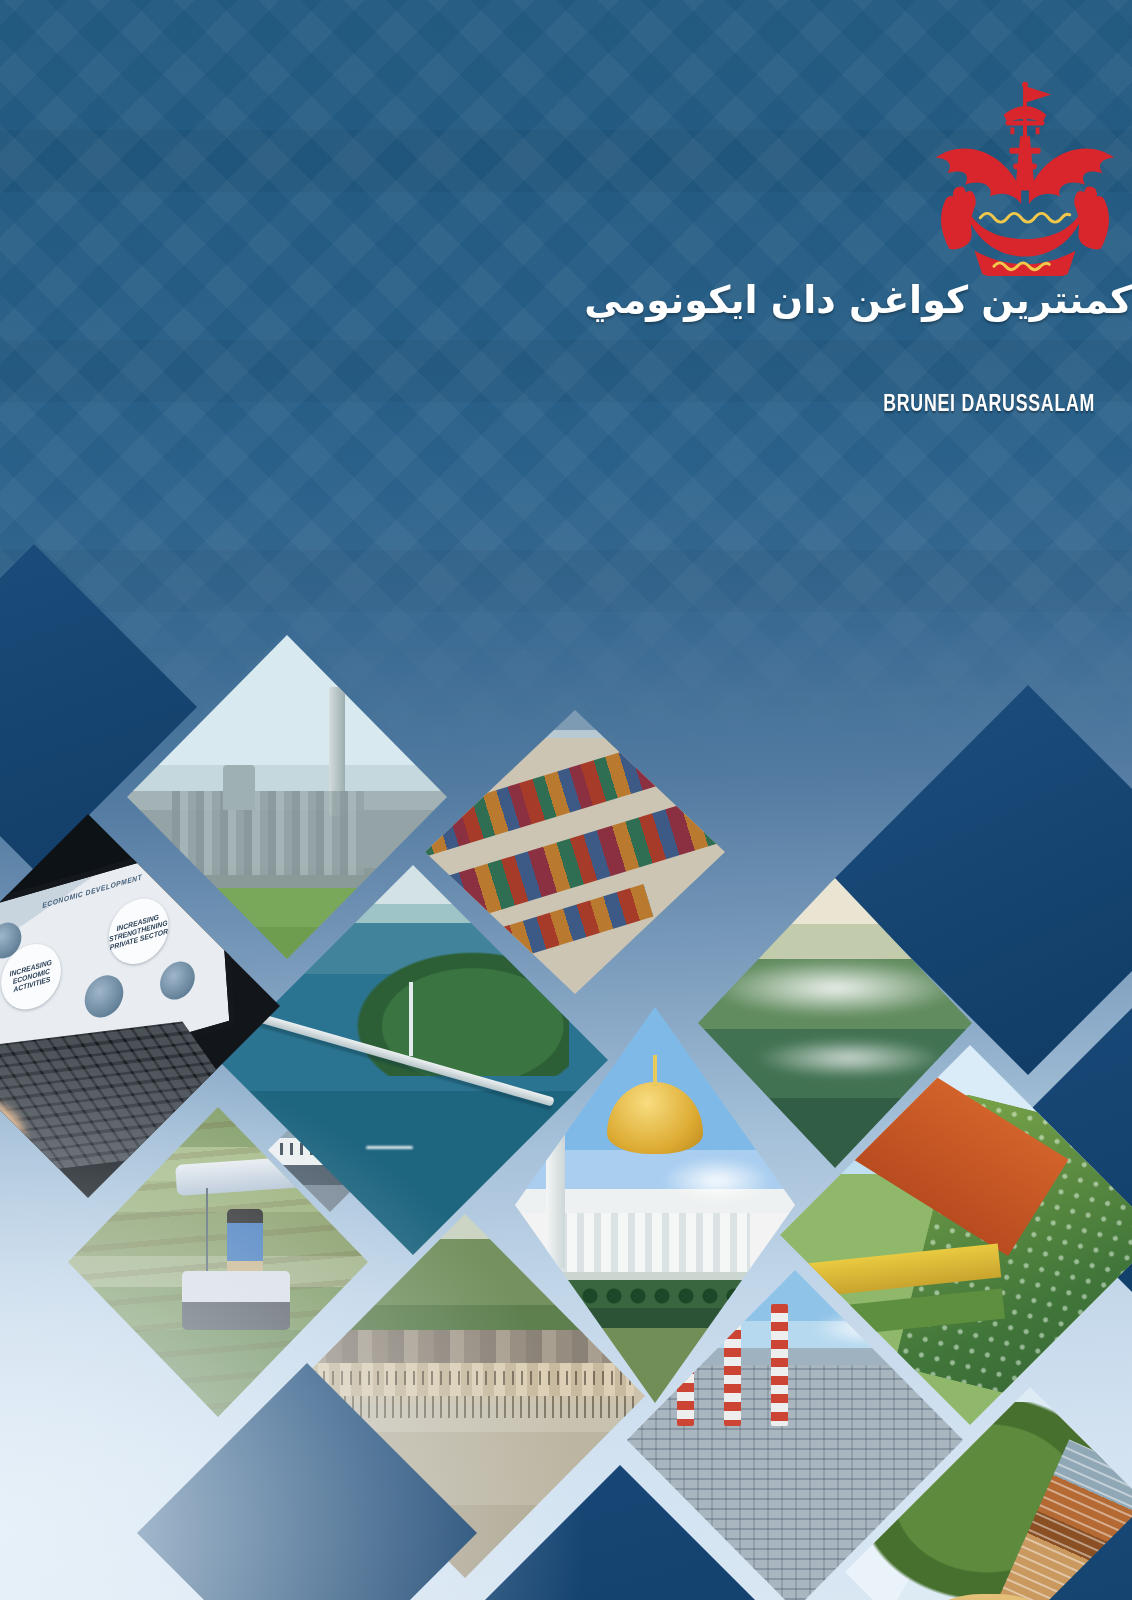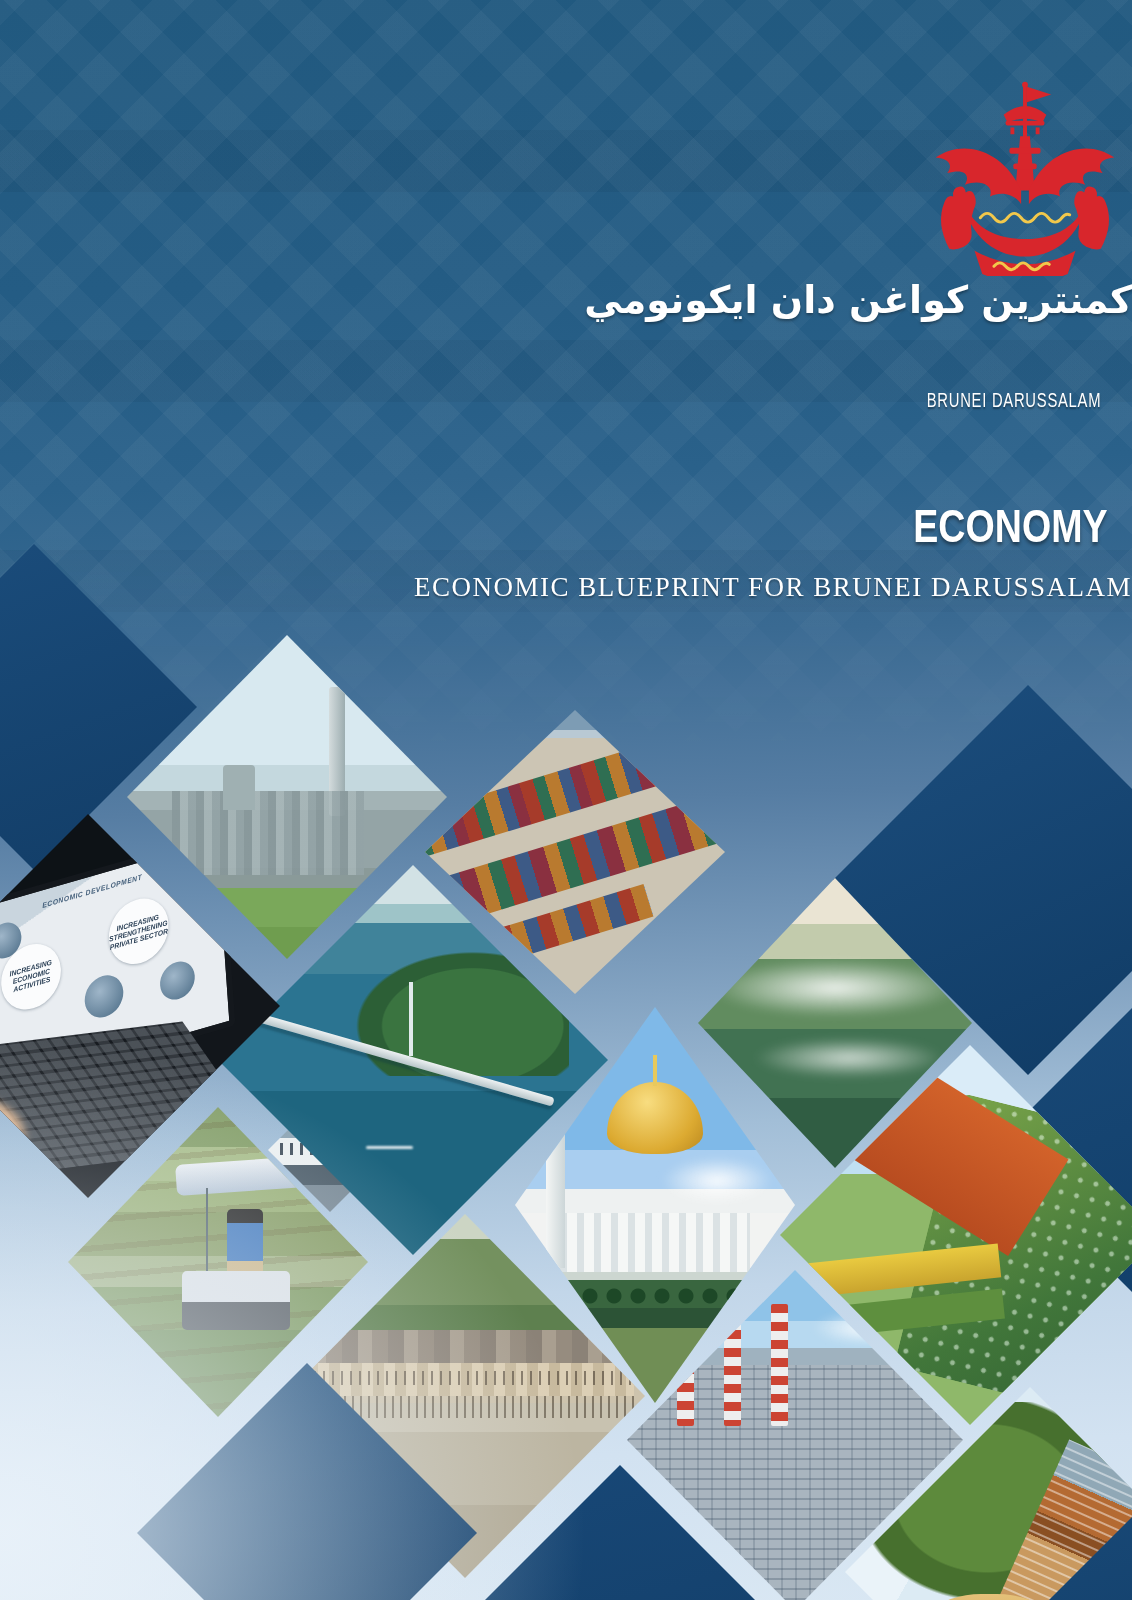--- a/index.html
+++ b/index.html
@@ -24,21 +24,21 @@
     background:radial-gradient(ellipse 900px 760px at 0% 92%, rgba(235,243,250,.85) 0%, rgba(235,243,250,0) 65%);
   }
 
   
   .hdr{position:absolute; left:0; width:100%; text-align:right; color:#fff;}
   .crest-wrap{top:76px; height:200px;}
   .jawi{top:278px; font-family:"DejaVu Sans",sans-serif; font-weight:bold; font-size:38px;
         text-shadow:0 2px 3px rgba(0,0,0,.35); letter-spacing:2px;}
   .cond{display:inline-block; transform:scaleX(.74); transform-origin:center; white-space:nowrap;}
   .ministry{top:340px; font-size:27px; font-weight:bold; letter-spacing:1px; text-shadow:0 2px 2px rgba(0,0,0,.4);}
-  .country{top:389px; font-size:20px; font-weight:normal; letter-spacing:1px; text-shadow:0 2px 2px rgba(0,0,0,.4);}
+  .country{top:389px; font-size:24px; font-weight:bold; letter-spacing:1px; text-shadow:0 2px 2px rgba(0,0,0,.4);}
   .title1{top:436px; font-size:47px; font-weight:bold; text-shadow:0 3px 4px rgba(0,0,0,.4);}
   .title1 .cond,.title2 .cond{transform:scaleX(.8);}
   .title2{top:498px; font-size:47px; font-weight:bold; text-shadow:0 3px 4px rgba(0,0,0,.4);}
   .subtitle{top:572px; font-family:"Liberation Serif",serif; font-size:27px; letter-spacing:1.5px;
         text-shadow:0 2px 2px rgba(0,0,0,.35);}
 
   
   .tile{position:absolute; clip-path:polygon(50% 0,100% 50%,50% 100%,0 50%); overflow:hidden;}
   .tile i{position:absolute; display:block;}
 
@@ -207,22 +207,20 @@
       </g>
       <g stroke="#f2c84b" stroke-width="3" fill="none" stroke-linecap="round">
         <path d="M64,146 q7,-9 14,0 q7,9 14,0 q7,-9 14,0 q7,9 14,0 q7,-9 14,0 q7,9 14,0 q4,-5 8,-3"></path>
         <path d="M78,196 q6,-7 12,0 q6,7 12,0 q6,-7 12,0 q6,7 12,0 q5,-5 9,-2"></path>
       </g>
     </svg>
   </div>
 
   <div class="hdr jawi" dir="rtl">كمنترين كواغن دان ايكونومي</div>
   <div class="hdr country"><span class="cond">BRUNEI DARUSSALAM</span></div>
-  <div class="hdr title2"><span class="cond">ECONOMY</span></div>
-  <div class="hdr subtitle">ECONOMIC BLUEPRINT FOR BRUNEI DARUSSALAM</div>
 
   <div class="tile t-ship">
       <i class="a"></i>
     </div>
   <div class="tile t-navyR"></div>
   <div class="tile t-navy3"></div>
   <div class="tile t-navy1"></div>
 
   <div class="tile t-plant">
       <i class="a"></i>

